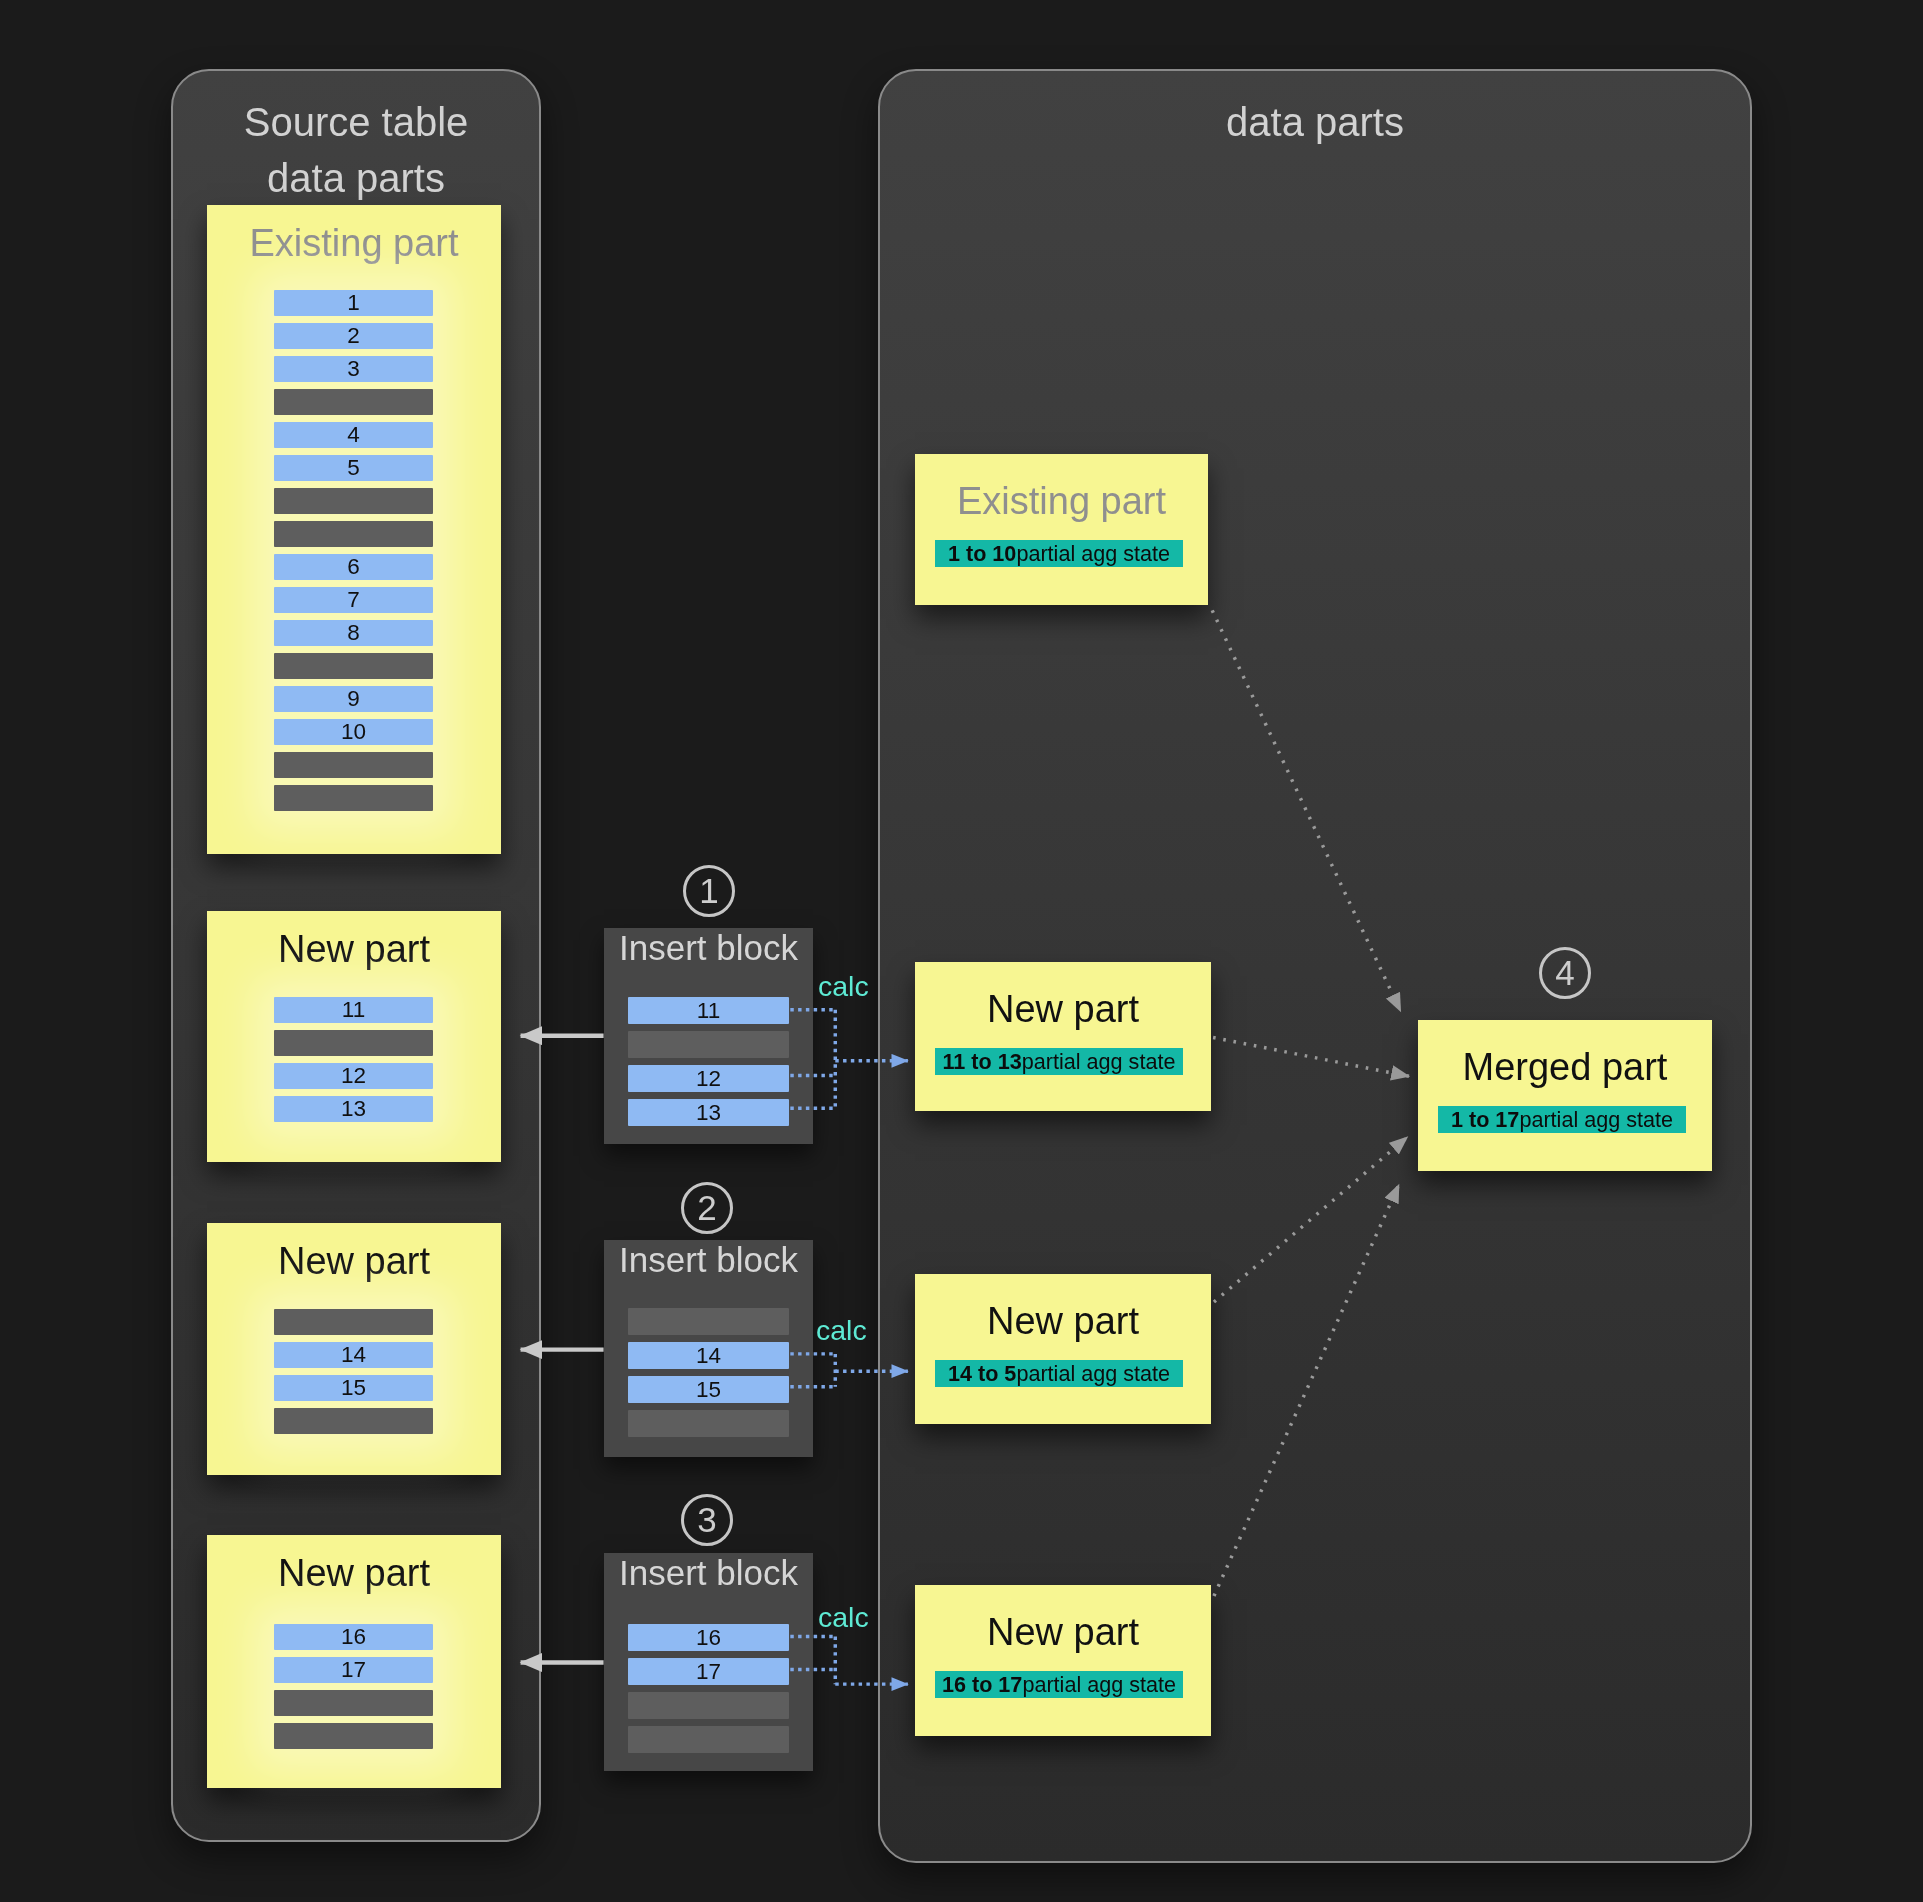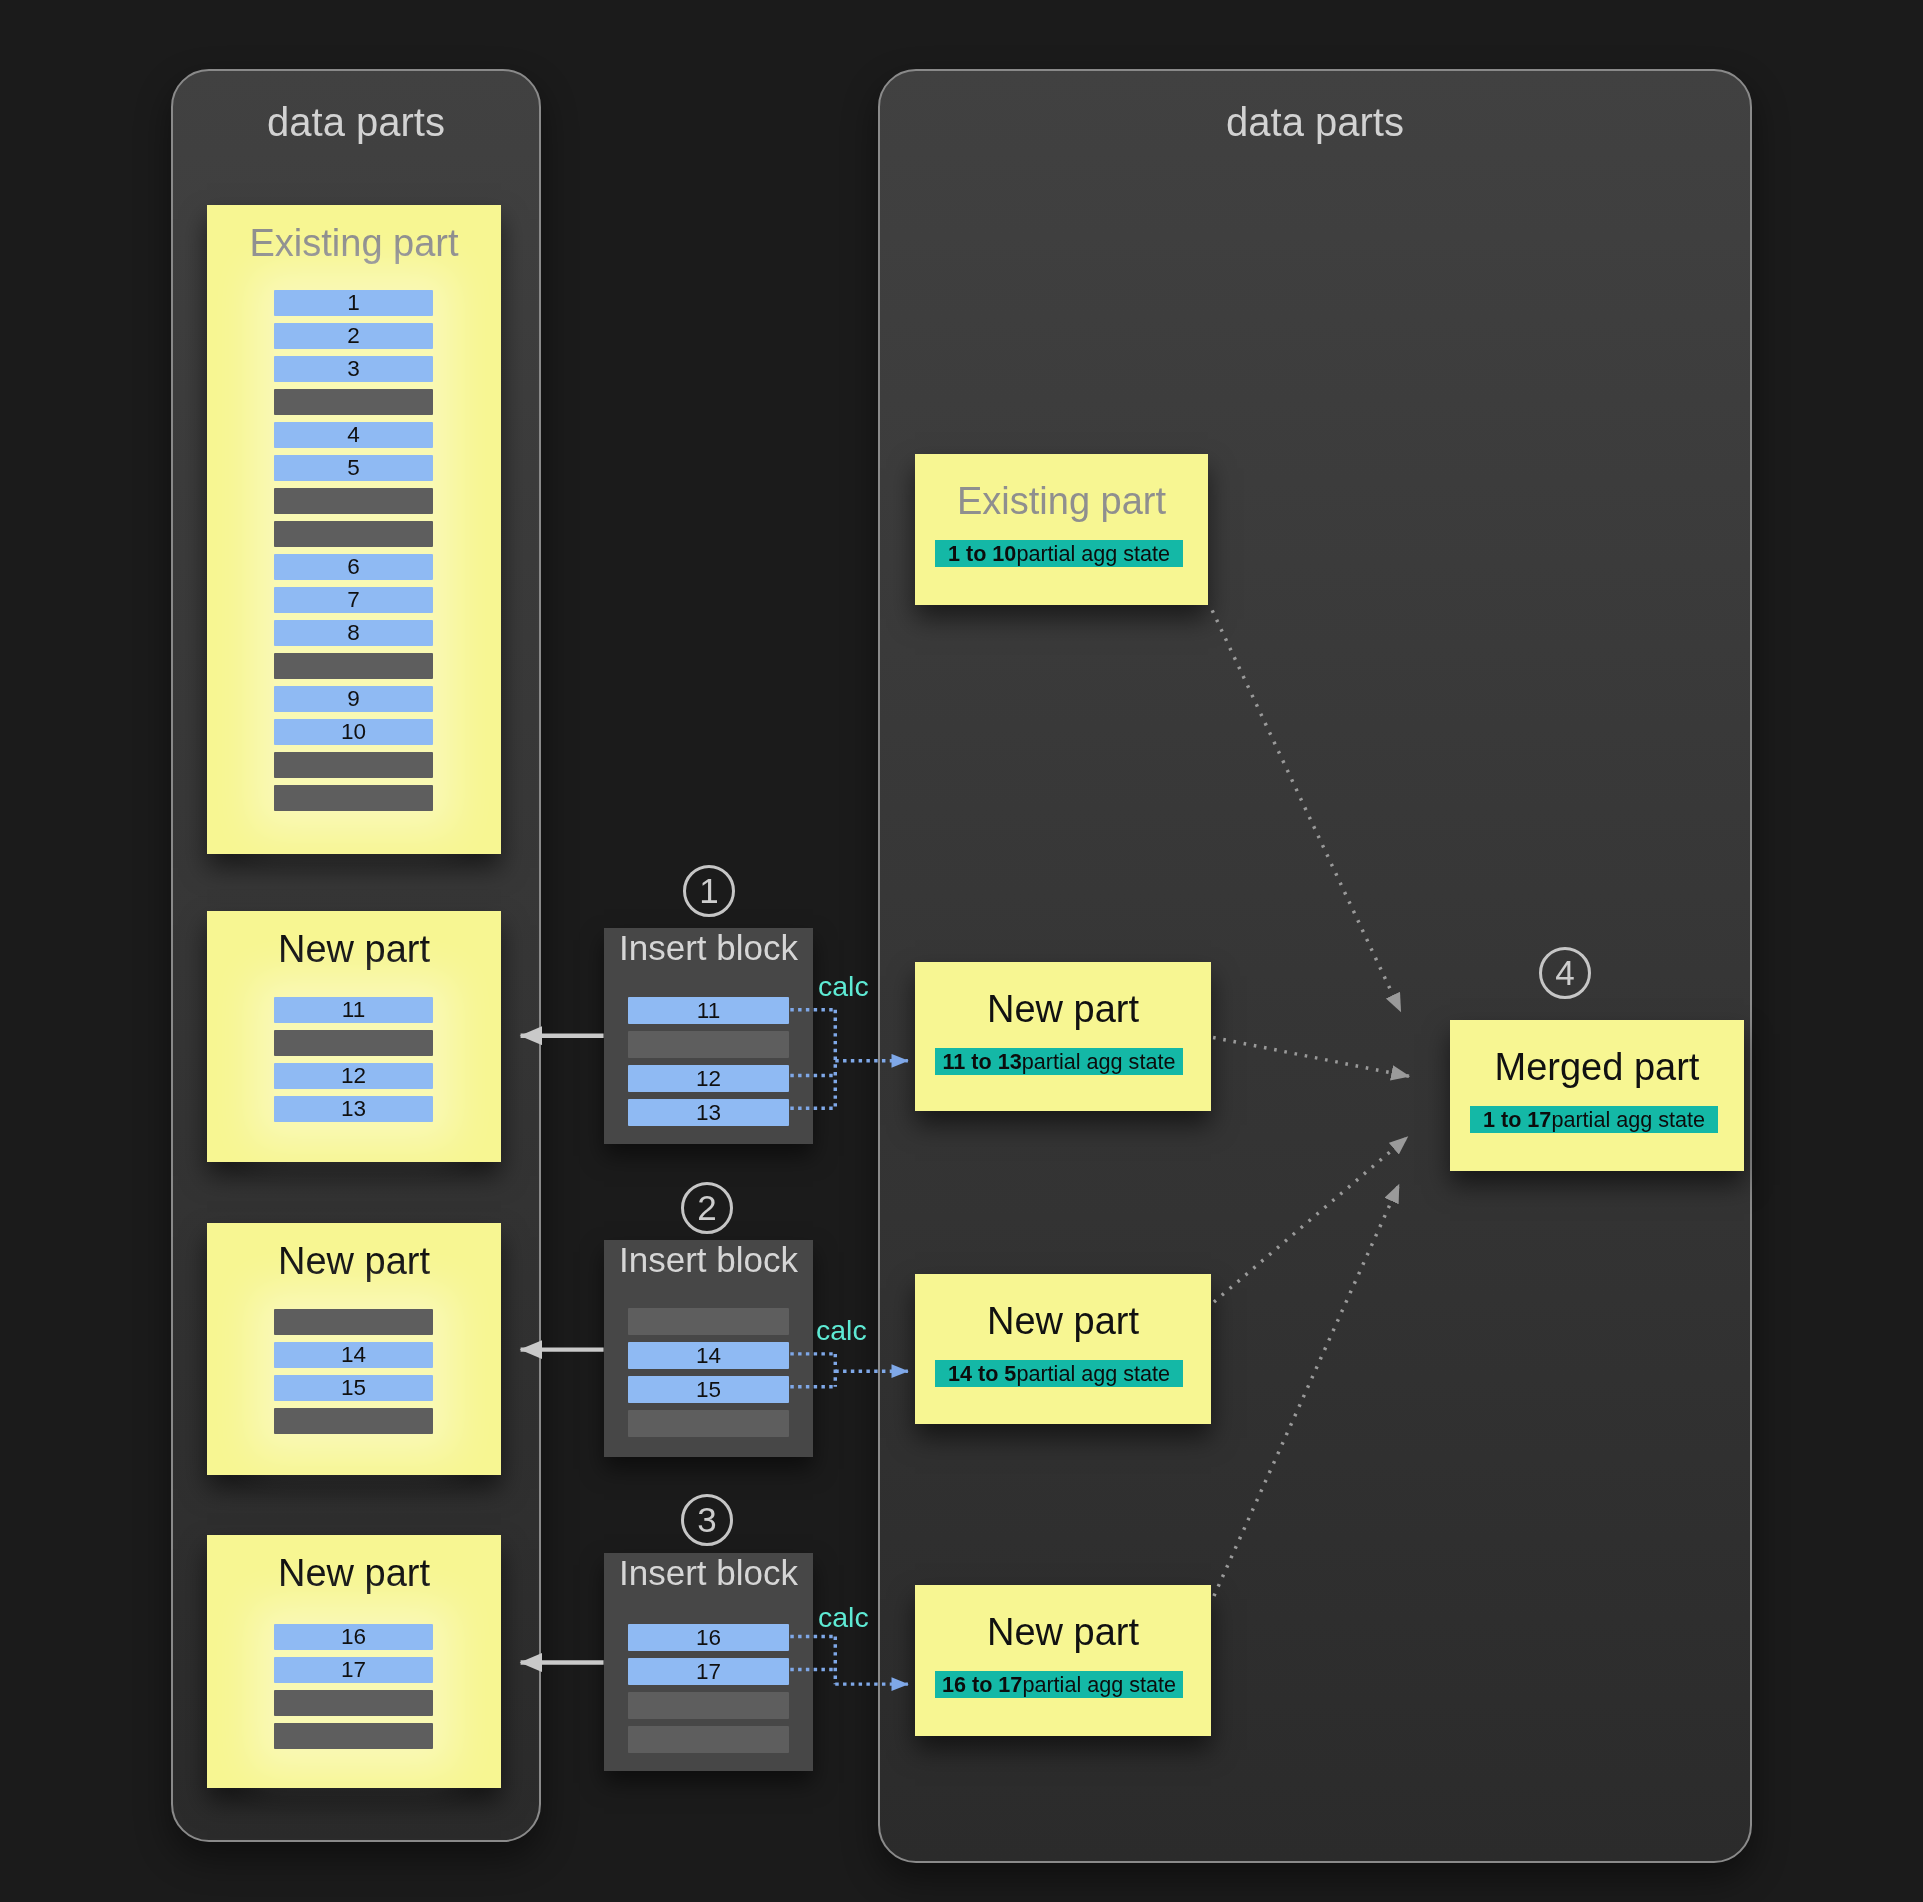--- a/index.html
+++ b/index.html
@@ -71,20 +71,21 @@
   }
   .overlay{position:absolute;left:0;top:0;z-index:6;pointer-events:none;}
 </style>
 </head>
 <body>
 
 <div class="canvas">
 
   <section class="panel" style="left:171px;top:69px;width:370px;height:1773px;">
     <div class="panel-title">
+      <div>Source table</div>
       <div>data parts</div>
     </div>
   </section>
 
   <section class="panel" style="left:878px;top:69px;width:874px;height:1794px;">
     <div class="panel-title">
       <div>data parts</div>
     </div>
   </section>
 
@@ -202,21 +203,21 @@
 
   <div class="part" style="left:915px;top:1585px;width:296px;height:151px;">
     <div class="part-title t30">New part</div>
     <div class="agg-strip">
       <b>16 to 17</b>
         <span> partial agg state</span>
     </div>
   </div>
 
   <div class="step" style="left:1539px;top:947px;">4</div>
-  <div class="part" style="left:1418px;top:1020px;width:294px;height:151px;margin-left:32px;">
+  <div class="part" style="left:1418px;top:1020px;width:294px;height:151px;">
     <div class="part-title t30">Merged part</div>
     <div class="agg-strip">
       <b>1 to 17</b>
         <span> partial agg state</span>
     </div>
   </div>
 
   <svg class="overlay" width="1923" height="1902" viewBox="0 0 2224 2200">
     <defs>
       <marker id="mLight" markerUnits="userSpaceOnUse" markerWidth="28" markerHeight="24" refX="25" refY="11" orient="auto">

